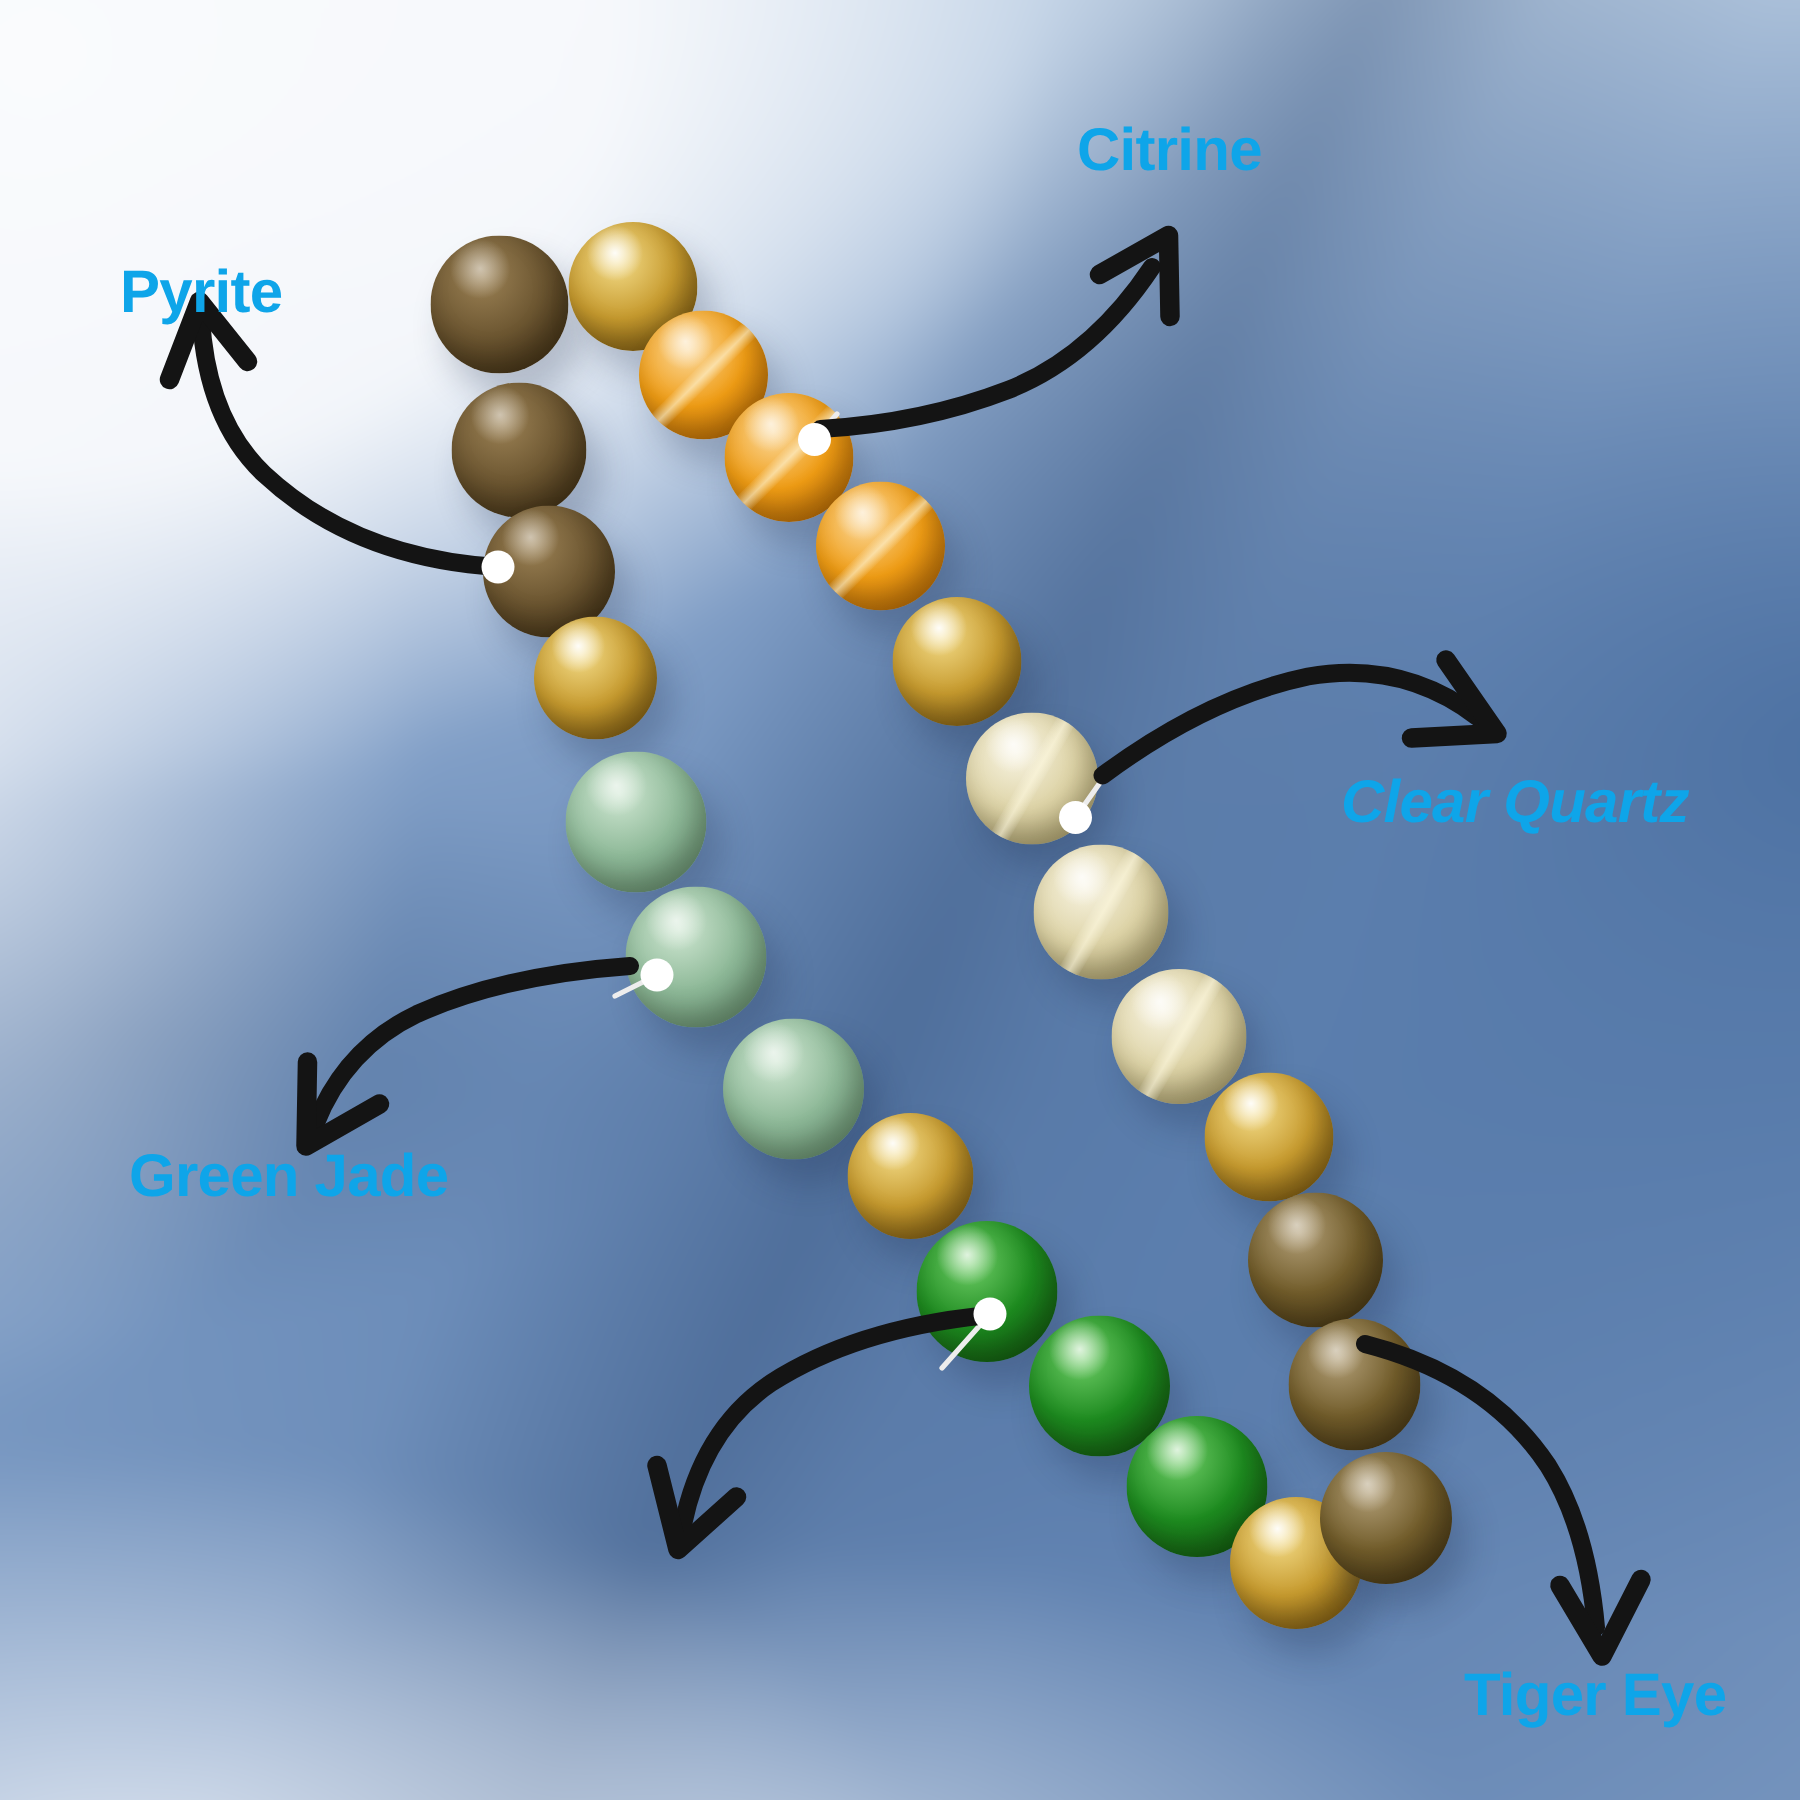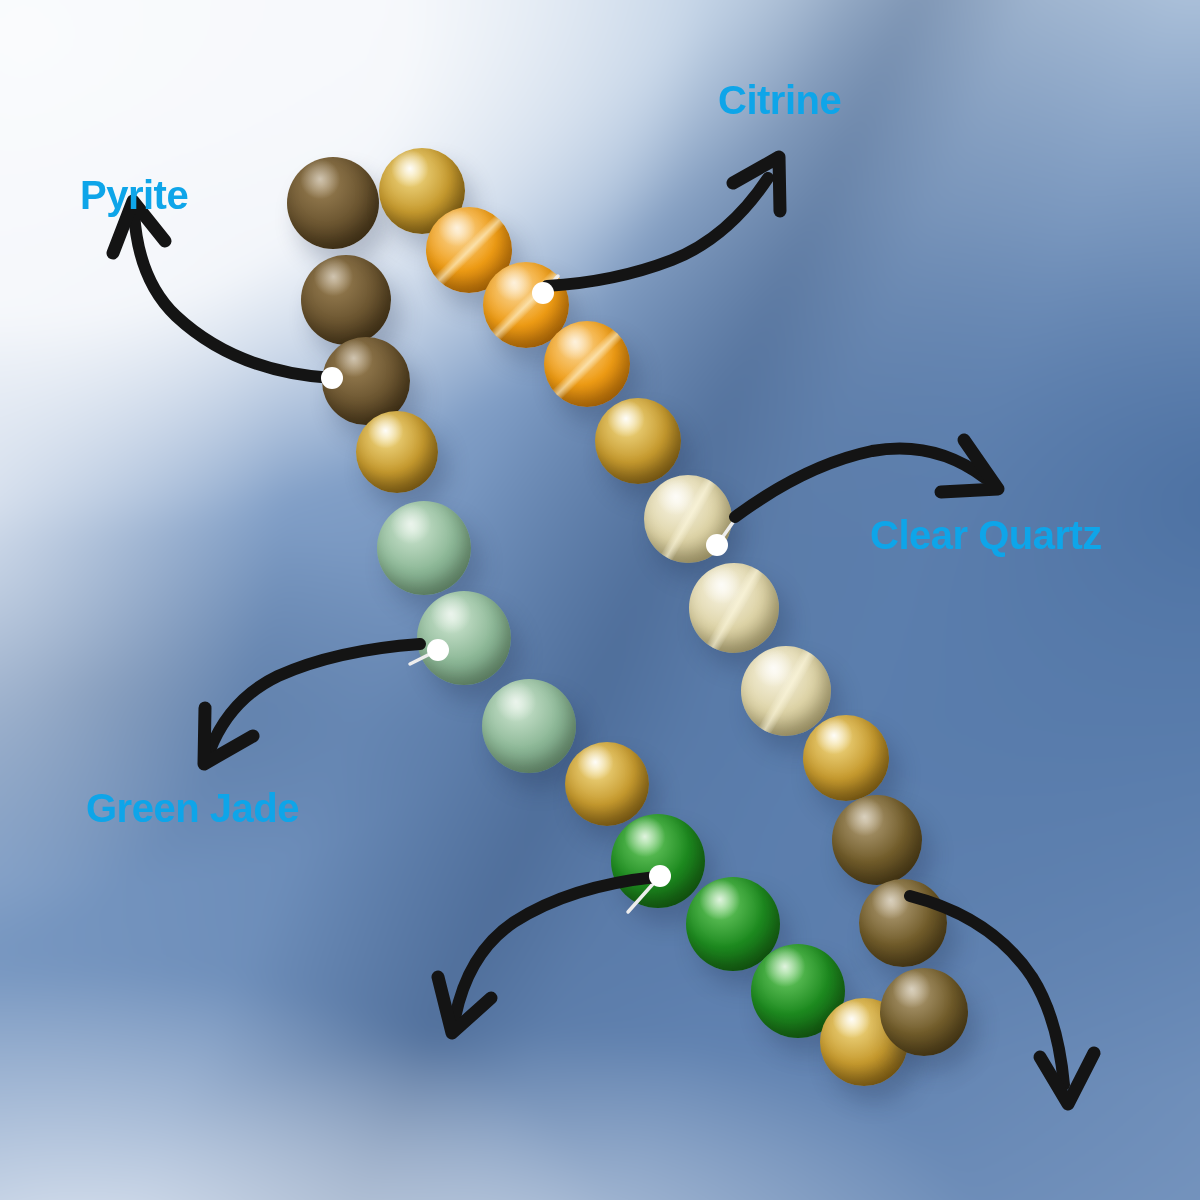--- a/index.html
+++ b/index.html
@@ -39,22 +39,22 @@
   .shaft{fill:none;stroke:#141414;stroke-width:12;stroke-linecap:round;}
   .head{fill:none;stroke:#141414;stroke-width:13;stroke-linecap:round;stroke-linejoin:round;}
   .needle{fill:none;stroke:#ededed;stroke-width:3.5;stroke-linecap:round;}
   .dot{fill:#ffffff;}
   .label{
     position:absolute;z-index:40;color:#0ea5e9;font-weight:800;
     font-size:40px;line-height:1;letter-spacing:-0.5px;white-space:nowrap;
   }
   .label-pyrite{left:80px;top:127px;margin-top:48px;}
   .label-citrine{left:718px;top:80px;}
-  .label-clear-quartz{left:870px;top:515px;}
-  .label-green-jade{left:86px;top:788px;}
+  .label-clear-quartz{left:894px;top:515px;font-style:italic;}
+  .label-green-jade{left:86px;top:764px;}
   .label-green-aventurine{left:274px;top:1052px;}
   .label-tiger-eye{left:976px;top:1110px;}
   .beads-layer{position:absolute;inset:0;z-index:20;}
 </style>
 </head>
 <body>
 
 <div id="stage">
   <div class="bg"></div>
 
@@ -106,13 +106,14 @@
       <path d="M 438 977 L 452 1033 L 491 998" class="head"></path>
       <circle cx="660" cy="876" r="11" class="dot"></circle>
       <path d="M 910 896 Q 992 917 1032 977 Q 1058 1018 1064 1085" class="shaft"></path>
       <path d="M 1040 1057 L 1068 1104 L 1094 1053" class="head"></path>
     </svg>
 
   <div class="label label-pyrite">Pyrite</div>
   <div class="label label-citrine">Citrine</div>
   <div class="label label-clear-quartz">Clear Quartz</div>
   <div class="label label-green-jade">Green Jade</div>
+  <div class="label label-tiger-eye">Tiger Eye</div>
 </div>
 
 </body></html>

